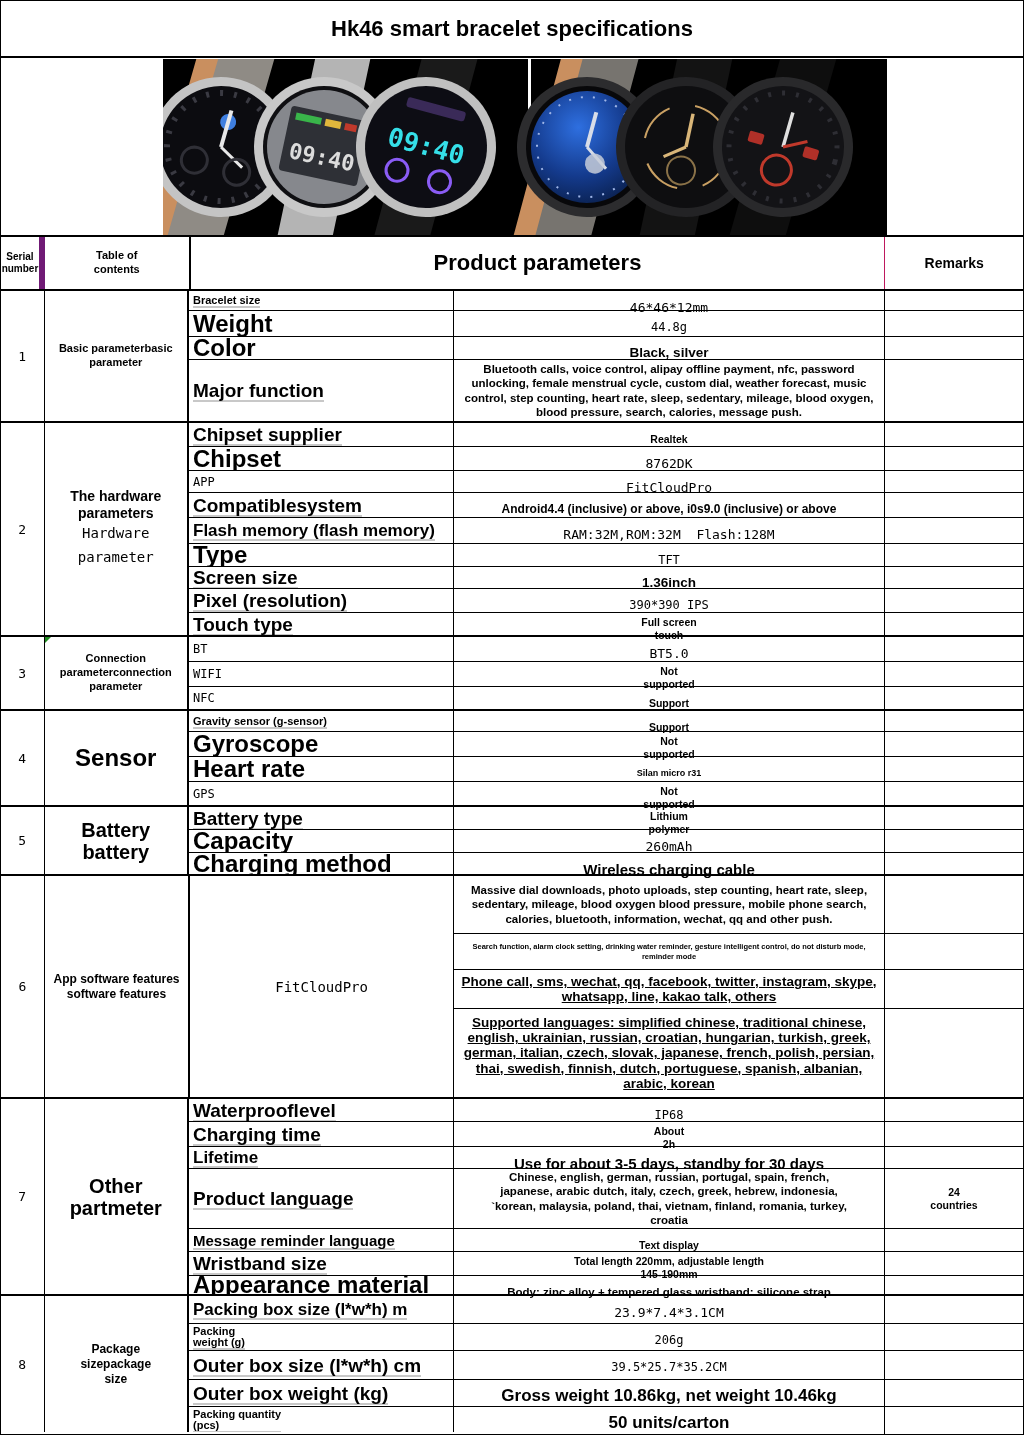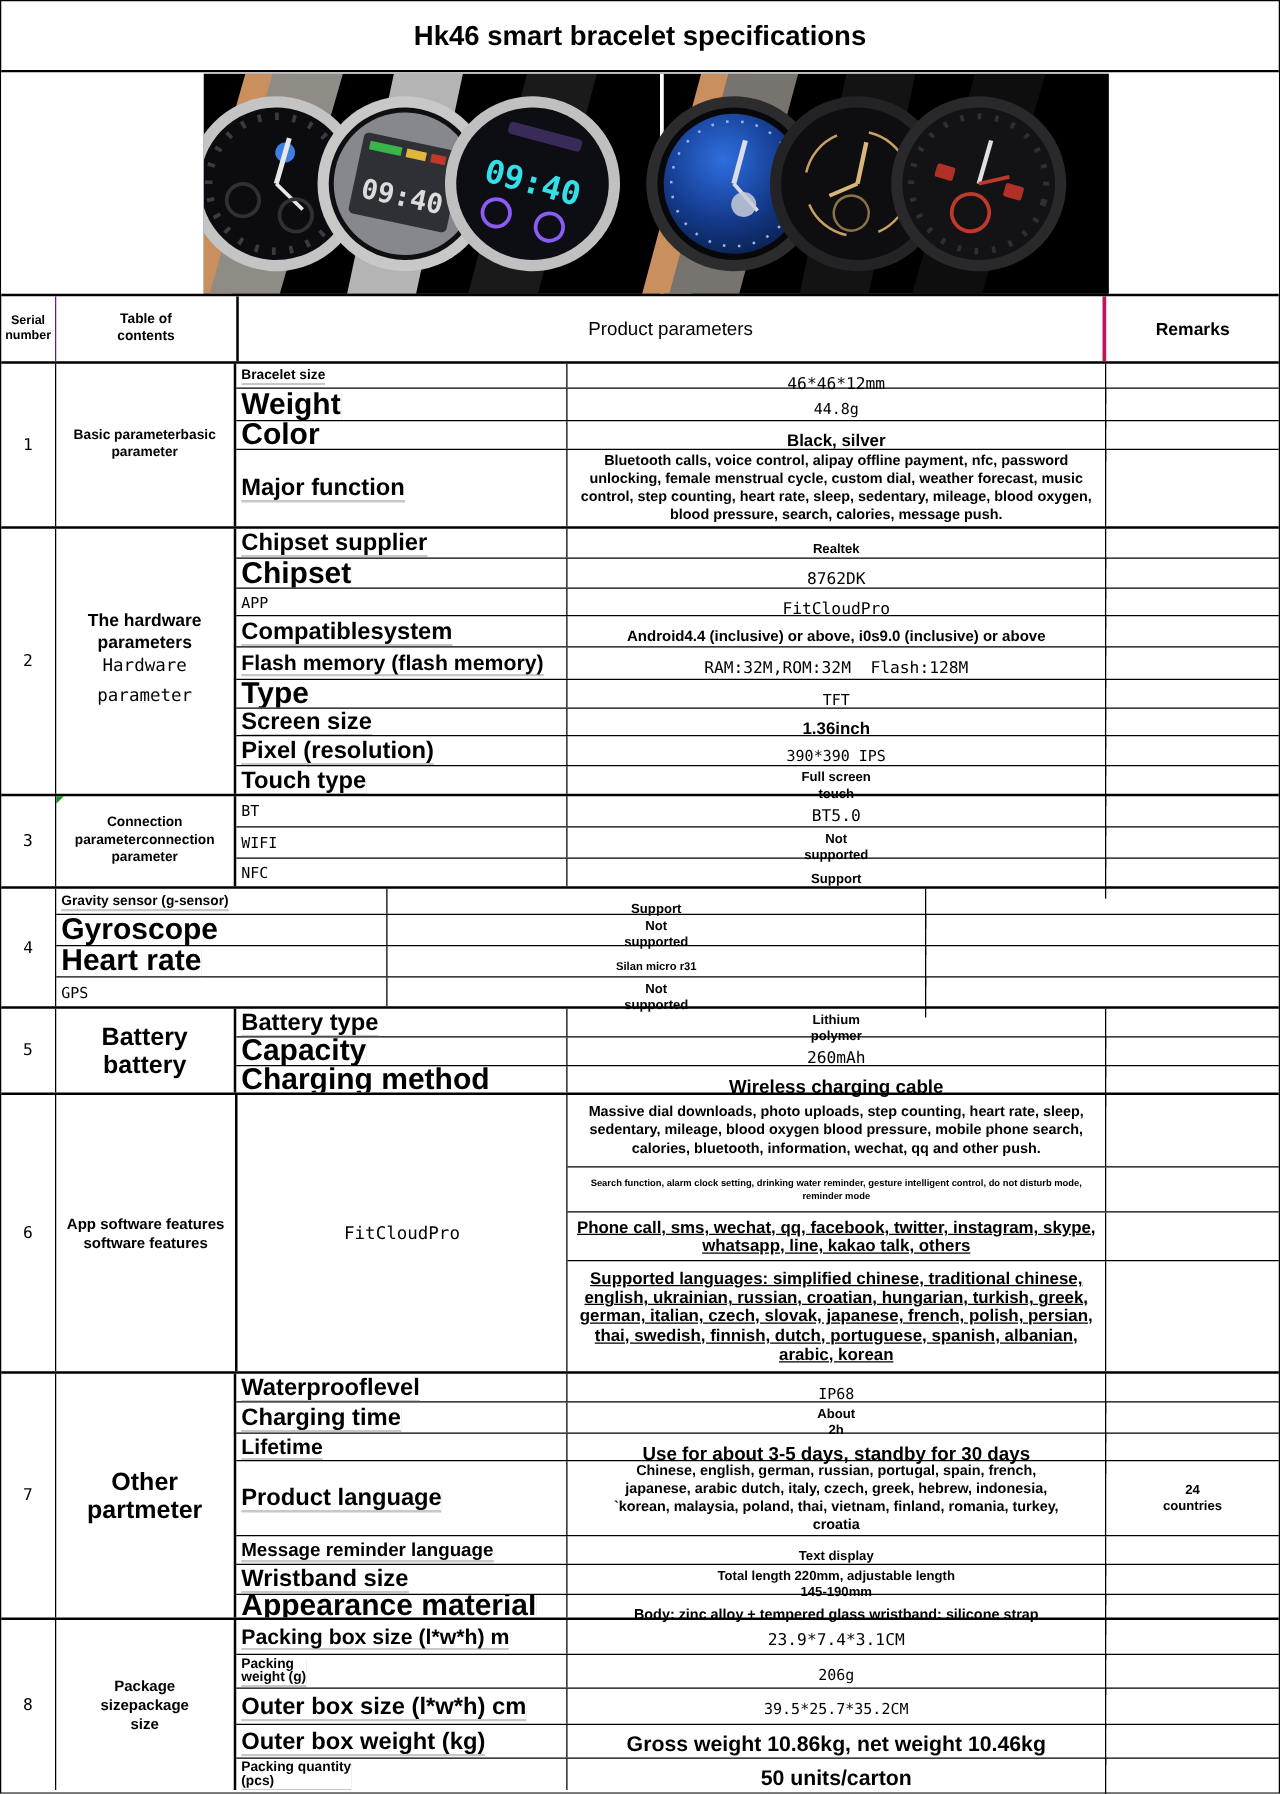--- a/index.html
+++ b/index.html
@@ -51,23 +51,23 @@
   .vb7  { font-weight:700; font-size:7.5px;  line-height:1.3; }
   .vb9  { font-weight:700; font-size:9px; }
   .vb10 { font-weight:700; font-size:10.5px; line-height:1.2; }
   .vb11 { font-weight:700; font-size:11.5px; line-height:1.25; }
   .vb12 { font-weight:700; font-size:12px; }
   .vb14 { font-weight:700; font-size:13.5px; line-height:1.12; }
   .vb15 { font-weight:700; font-size:15px; }
   .vb17 { font-weight:700; font-size:17px; }
   .left { justify-content:flex-start; text-align:center;text-decoration:underline; }
 
-  .hdr-serial { width:44px; border-right:1px solid #701a75; font-weight:700; font-size:10px; line-height:1.2; }
+  .hdr-serial { width:44px; border-right:6px solid #701a75; font-weight:700; font-size:10px; line-height:1.2; }
   .hdr-contents { width:146px; border-right:2px solid #000; font-weight:700; font-size:11px; line-height:1.25; }
-  .hdr-params { width:696px; border-right:3px solid #be185d; font-weight:400; font-size:15px; }
+  .hdr-params { width:696px; border-right:1px solid #be185d; font-weight:700; font-size:22px; }
   .hdr-remarks { width:138px; font-weight:700; font-size:14px; }
 
   .c2a { font-weight:700; font-size:14px; line-height:1.2; }
   .c2b { font-family:"DejaVu Sans Mono",monospace; font-weight:400; font-size:14px; line-height:1.7; }
   .big24 { font-size:24px; line-height:1.05; }
   .big20 { font-size:20px; line-height:1.1; }
   .big12 { font-size:12px; line-height:1.25; }
 
   .green-tri { position:absolute; top:0; left:0; width:0; height:0;
                border-top:6px solid #1e8a1e; border-right:6px solid transparent; }
@@ -284,20 +284,21 @@
         <div class="sub" style="height:22px">
           <div class="c p"><span class="t lmono">NFC</span></div>
           <div class="c v vb10">Support</div>
           <div class="c r"></div>
         </div>
       </div>
     </div>
 
     <div class="mrow">
       <div class="c serial">4</div>
+      <div class="contents big24">Sensor</div>
       <div class="subcol">
         <div class="sub" style="height:21px">
           <div class="c p"><span class="t xs hl">Gravity sensor (g-sensor)</span></div>
           <div class="c v vb10">Support</div>
           <div class="c r"></div>
         </div>
         <div class="sub" style="height:25px">
           <div class="c p"><span class="t xl hl">Gyroscope</span></div>
           <div class="c v vb10">Not
 supported</div>

